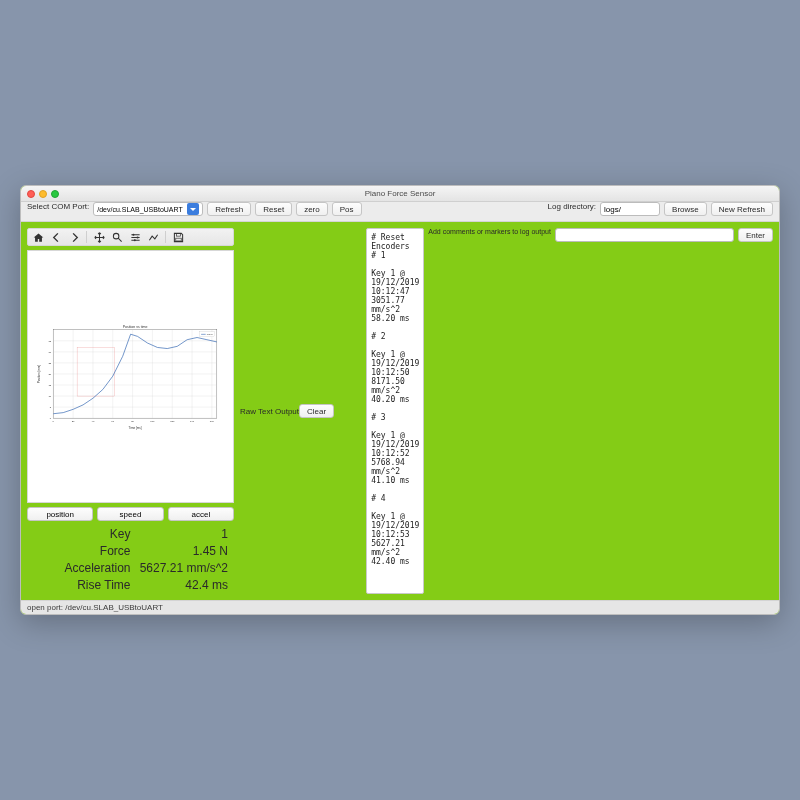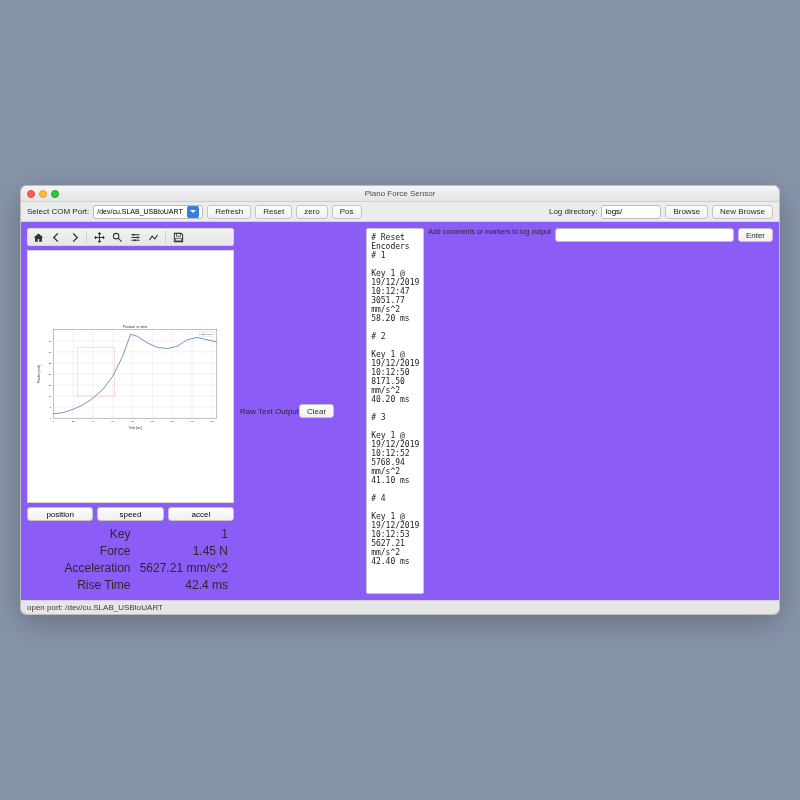--- a/index.html
+++ b/index.html
@@ -5,21 +5,21 @@
 * { box-sizing: border-box; margin: 0; padding: 0; }
 body {
   background: #8795ab;
   width: 800px; height: 800px;
   font-family: -apple-system, "Helvetica Neue", Arial, sans-serif;
   font-size: 8px;
   display: flex; align-items: center; justify-content: center;
 }
 .window {
   width: 760px; height: 430px;
-  background: #8b5cf6;
+  background: #84cc16;
   border: 1px solid #bdbdbd;
   border-radius: 6px;
   box-shadow: 0 8px 30px rgba(0,0,0,0.25);
   display: flex; flex-direction: column;
   overflow: hidden;
 }
 .titlebar {
   height: 16px;
   background: linear-gradient(#f5f5f5,#e4e4e4);
   border-bottom: 1px solid #cfcfcf;
@@ -30,21 +30,21 @@
 .traffic { display: flex; gap: 4px; }
 .dot { width: 8px; height: 8px; border-radius: 50%; }
 .dot.red { background:#ff5f57; border:1px solid #e24640;}
 .dot.yellow{ background:#febc2e; border:1px solid #dfa023;}
 .dot.green{ background:#28c840; border:1px solid #1fa532;}
 .title { position:absolute; left:0; right:0; text-align:center; font-size:8px; color:#4a4a4a;}
 .toolbar {
   height: 20px;
   background: #ececec;
   border-bottom:1px solid #d4d4d4;
-  display:flex; align-items:center;
+  display:flex; 
   padding: 0 6px; gap:4px;
 }
 .lbl { font-size:8px; color:#2a2a2a; white-space:nowrap;}
 .select {
   height:14px; width:110px;
   background:#fff; border:1px solid #bcbcbc; border-radius:3px;
   font-size:7px; padding:0 3px;
   display:flex; align-items:center; justify-content:space-between;
 }
 .sel-arrow {
@@ -134,21 +134,21 @@
       <span class="sel-arrow"></span>
     </div>
     <div class="btn">Refresh</div>
     <div class="btn">Reset</div>
     <div class="btn">zero</div>
     <div class="btn">Pos</div>
     <div class="spacer"></div>
     <span class="lbl">Log directory:</span>
     <input class="txtin" value="logs/" style="">
     <div class="btn">Browse</div>
-    <div class="btn">New Browse</div>
+    <div class="btn">New Refresh</div>
   </div>
 
   <div class="body">
 
     <div class="left">
       <div class="plot-toolbar">
         <span class="ticon">
           <svg viewBox="0 0 16 16">
               <path fill="#333" d="M8 2 1 8h2v6h4V10h2v4h4V8h2z"></path>
             </svg>

